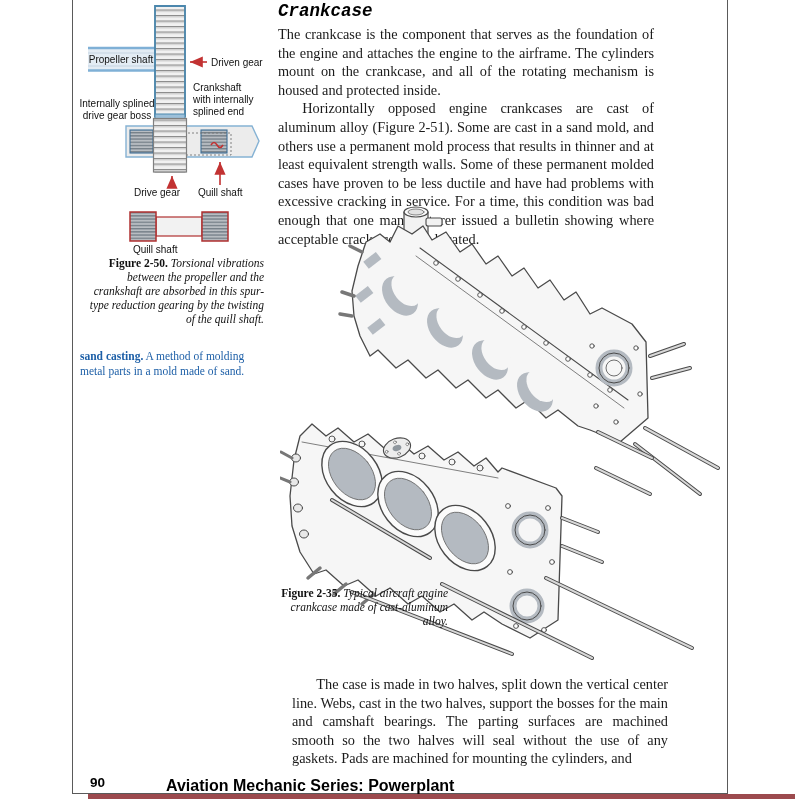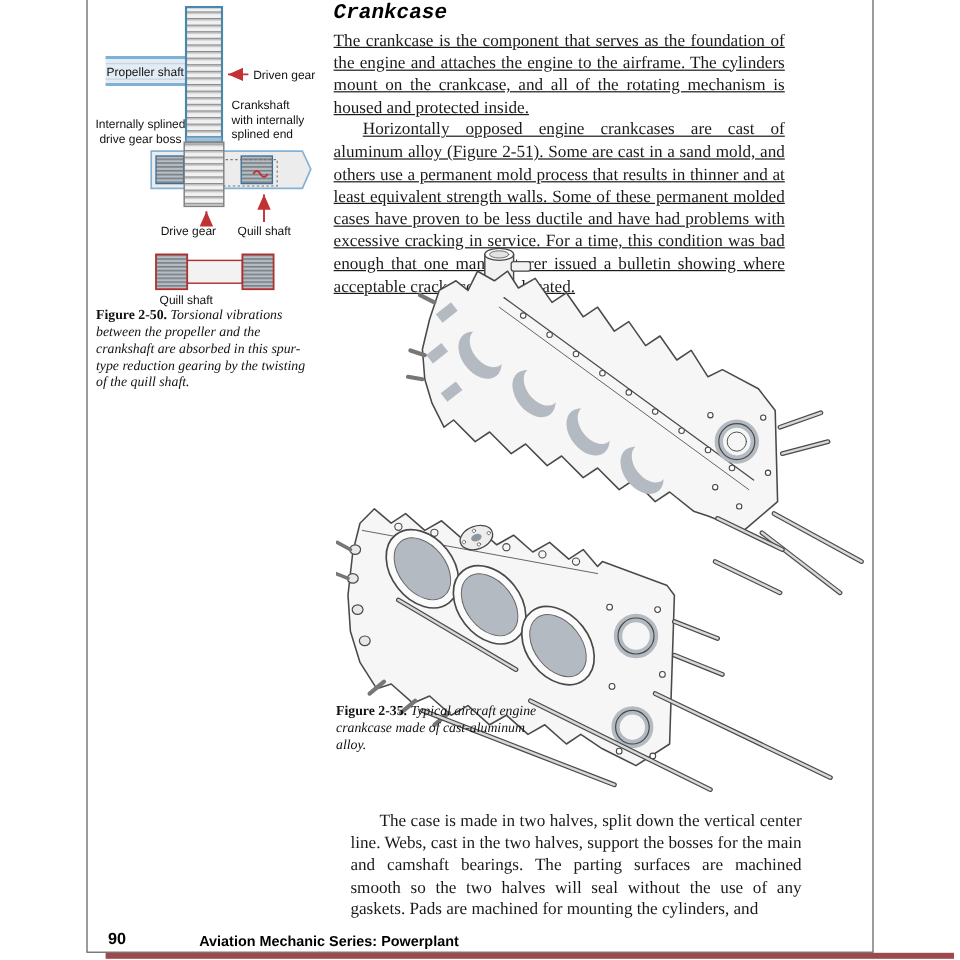--- a/index.html
+++ b/index.html
@@ -3,40 +3,40 @@
 <meta charset="utf-8">
 <style>
   html,body{margin:0;padding:0;background:#fff;}
   .canvas{position:relative;width:800px;height:800px;background:#ffffff;overflow:hidden;
           font-family:"Liberation Serif", serif;color:#1a1a1a;}
   .page-border{position:absolute;left:72px;top:-2px;width:654px;height:794px;
                border:1.5px solid #5a5a5a;background:#fff;}
   .footer-bar{position:absolute;left:88px;top:794px;width:707px;height:5px;background:#9c4a4e;}
 
   
-  .caption{position:absolute;font-size:11.5px;line-height:14px;color:#111;margin:0;}
+  .caption{position:absolute;font-size:11.5px;line-height:14px;color:#111;margin:0;text-align:right;}
   .caption .cap-label{font-weight:bold;}
   .caption .cap-text{font-style:italic;}
   .definition{position:absolute;font-size:11.5px;line-height:14.5px;color:#1d5fa7;margin:0;}
   .definition .term{font-weight:bold;}
 
   
   .heading{position:absolute;left:278px;top:1px;margin:0;
            font-family:Liberation Mono, monospace;font-style:italic;font-weight:bold;
            font-size:17.5px;color:#000;}
-  .bodycol{position:absolute;left:278px;top:25px;width:376px;text-decoration:underline;}
+  .bodycol{position:absolute;left:278px;top:25px;width:376px;}
   .bodycol p, .para3 p{margin:0;font-size:14.3px;line-height:18.6px;text-align:justify;}
   .indent{text-indent:1.7em;}
   .para3{position:absolute;left:292px;top:675px;width:376px;}
 
   
   .pagenum{position:absolute;left:90px;top:775px;font-family:"Liberation Sans", sans-serif;
            font-weight:bold;font-size:13.5px;color:#000;}
   .booktitle{position:absolute;left:166px;top:777px;font-family:"Liberation Sans", sans-serif;
-           font-weight:bold;font-size:12px;color:#000;}
+           font-weight:bold;font-size:16px;color:#000;}
 
   svg{position:absolute;}
   .diag-label{font-family:"Liberation Sans", sans-serif;font-size:10px;fill:#111;}
 </style>
 </head>
 <body>
 
 <div class="canvas">
   <div class="page-border"></div>
 
@@ -99,20 +99,23 @@
       <rect x="122" y="208" width="26" height="29" fill="url(#hat)" stroke="#b03030" stroke-width="1.5"></rect>
     </g>
     <text class="diag-label" x="53" y="249">Quill shaft</text>
   </svg>
 
   <p class="caption" style="left:80px;top:256px;width:184px;">
     <span class="cap-label">Figure 2-50.</span>
     <span class="cap-text">Torsional vibrations between the propeller and the crankshaft are absorbed in this spur-type reduction gearing by the twisting of the quill shaft.</span>
   </p>
 
+  <p class="definition" style="left:80px;top:349px;width:186px;">
+    <span class="term">sand casting.</span><span> A method of molding metal parts in a mold made of sand.</span>
+  </p>
 
   <h1 class="heading">Crankcase</h1>
 
   <div class="bodycol">
     <p>The crankcase is the component that serves as the foundation of the engine and attaches the engine to the airframe. The cylinders mount on the crankcase, and all of the rotating mechanism is housed and protected inside.</p>
     <p class="indent">Horizontally opposed engine crankcases are cast of aluminum alloy (Figure 2-51). Some are cast in a sand mold, and others use a permanent mold process that results in thinner and at least equivalent strength walls. Some of these permanent molded cases have proven to be less ductile and have had problems with excessive cracking in service. For a time, this condition was bad enough that one manufacturer issued a bulletin showing where acceptable cracks could be located.</p>
   </div>
 
   <svg style="left:280px;top:196px;" width="470" height="470" viewBox="0 0 470 470">
     <g stroke-linejoin="round" stroke-linecap="round">

